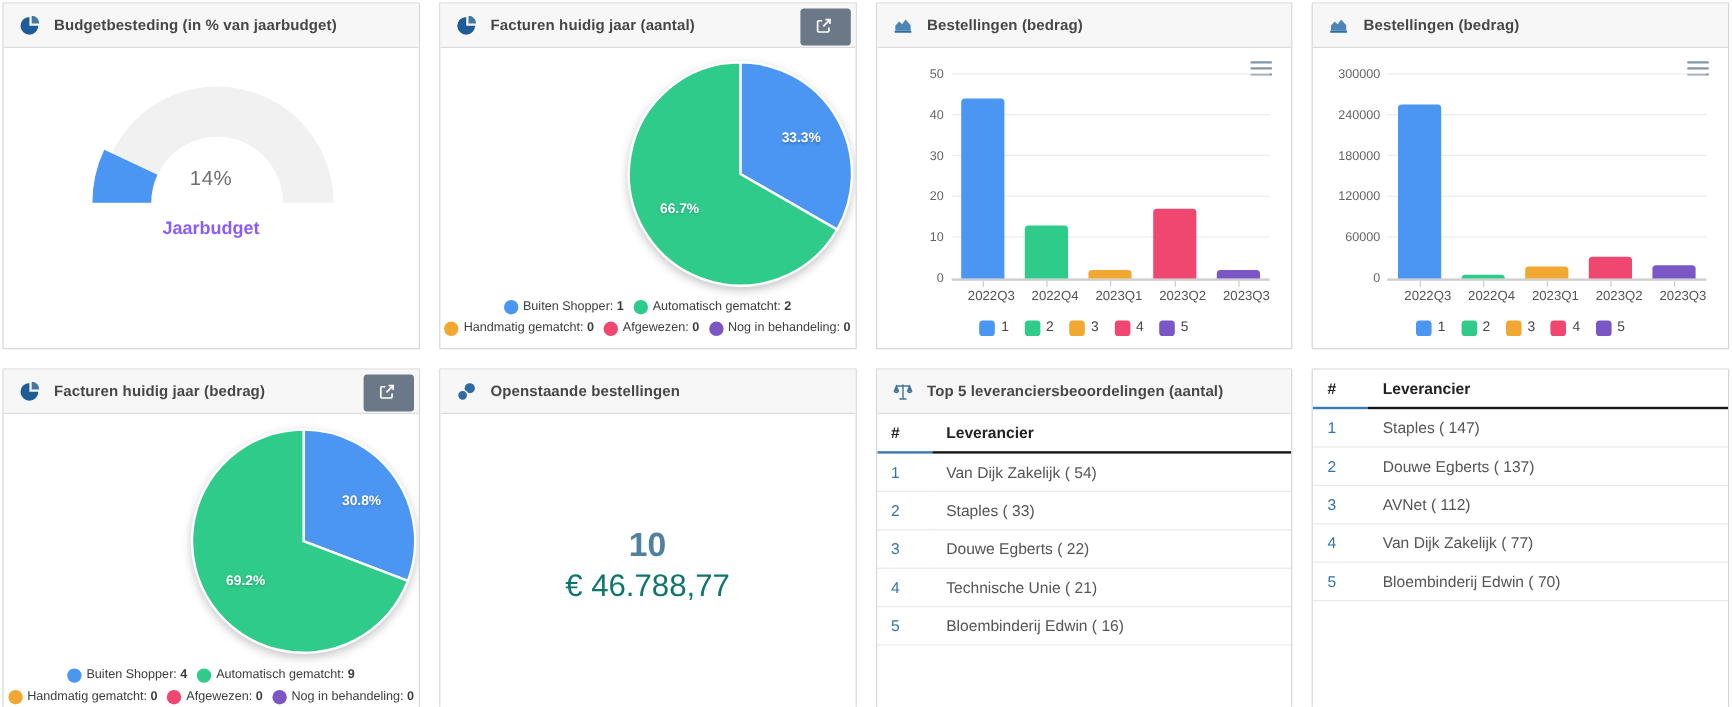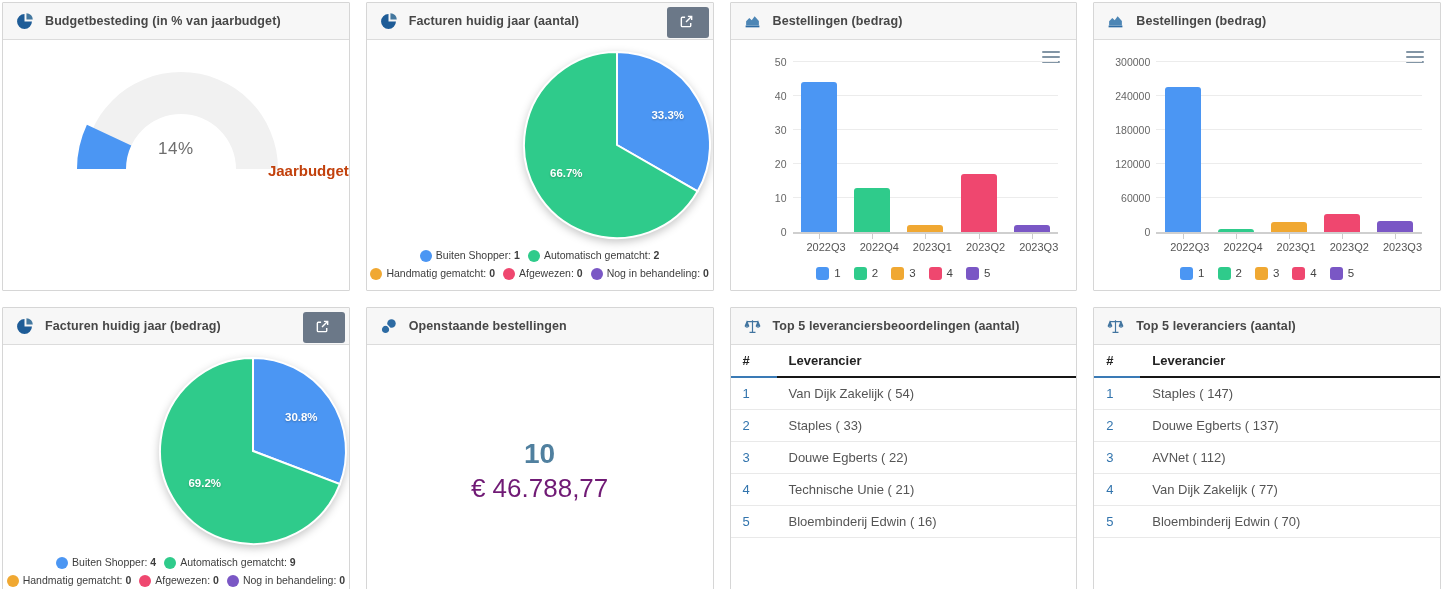--- a/index.html
+++ b/index.html
@@ -26,21 +26,21 @@
     position:absolute; top:4px; right:4px; width:42px; height:31px;
     background:#6b7888; border:none; border-radius:3px;
     display:flex; align-items:center; justify-content:center; cursor:pointer;
   }
   .panel-body { position:relative; height:calc(100% - 37px); }
 
   
   .gauge-body svg { position:absolute; left:0; top:0; }
   .gauge-text { position:absolute; top:96px; left:0; width:100%; text-align:center; }
   .gauge-value { font-size:17px; line-height:26px; color:#6e6e6e; letter-spacing:.5px; }
-  .gauge-label { font-size:15px; line-height:18px; font-weight:bold; color:#c2410c; margin-top:0;text-align:right; }
+  .gauge-label { font-size:15px; line-height:18px; font-weight:bold; color:#8b5cf6; margin-top:20px; }
 
   
   .pie-body { display:flex; flex-direction:column; align-items:flex-end; }
   .pie-wrap { flex:1; display:flex; align-items:center; justify-content:center; padding-top:6px; }
   .pie-wrap svg { filter:drop-shadow(0 3px 4px rgba(0,0,0,.22)); }
   .pie-label { fill:#fff; font-weight:bold; font-size:11.5px; text-anchor:middle;
                dominant-baseline:middle; text-shadow:0 1px 2px rgba(0,0,0,.25); }
   .pie-legend {
     display:flex; flex-wrap:wrap; justify-content:center;
     column-gap:8px; row-gap:3px; padding:4px 2px 9px;
@@ -66,21 +66,21 @@
   .xlabels span { flex:1; text-align:right; font-size:11px; color:#555; position:relative; }
   .xlabels span::before { content:""; position:absolute; top:-7px; left:50%; width:1px; height:5px; background:#ccc; }
   .bar-legend { display:flex; justify-content:center; align-items:center; gap:13px;
                 height:26px; font-size:11.5px; color:#444; }
   .legend-square { width:13px; height:13px; border-radius:3px; display:inline-block; margin-right:5px; }
 
   
   .big-body { display:flex; flex-direction:column; align-items:center; justify-content:center;
               height:calc(100% - 37px); gap:3px; }
   .big-count { font-size:28px; font-weight:bold; color:#50809f; }
-  .big-amount { font-size:26px; color:#701a75; }
+  .big-amount { font-size:26px; color:#0f766e; }
 
   
   .table-body { overflow:hidden; }
   table.top5 { width:100%; border-collapse:collapse; font-size:13px; }
   table.top5 th { text-align:left; font-weight:bold; color:#222; padding:8px 12px;
                   border-bottom:2px solid #161616; cursor:pointer; }
   table.top5 th.rank-col { width:46px; border-bottom-color:#3a7ab5; }
   table.top5 td { padding:8px 12px; border-bottom:1px solid #e9e9e9; color:#555; }
   table.top5 td.rank { color:#3274ad; }
 </style>
@@ -434,32 +434,20 @@
             <tr>
               <td class="rank">5</td>
               <td>Bloembinderij Edwin ( 16)</td>
             </tr>
           </tbody>
         </table>
     </div>
   </section>
 
   <section class="panel">
-    <header class="panel-header">
-      <span class="hicon">
-        <svg viewBox="0 0 16 16" width="17" height="17" fill="none" stroke="#41749f" stroke-width="1.1">
-            <path d="M8 2.2v10.8M5.2 13.6h5.6M2.8 3.4h10.4"></path>
-            <path d="M2.8 3.6L1.3 7.3h3z" fill="#41749f"></path>
-            <path d="M13.2 3.6l-1.5 3.7h3z" fill="#41749f"></path>
-            <path d="M1.2 7.4a1.7 1.7 0 0 0 3.2 0"></path>
-            <path d="M11.6 7.4a1.7 1.7 0 0 0 3.2 0"></path>
-          </svg>
-      </span>
-      <h2 class="panel-title">Top 5 leveranciers (aantal)</h2>
-    </header>
     <div class="panel-body table-body">
       <table class="top5">
           <thead>
             <tr>
               <th class="rank-col">#</th>
               <th>Leverancier</th>
             </tr>
           </thead>
           <tbody>
             <tr>

